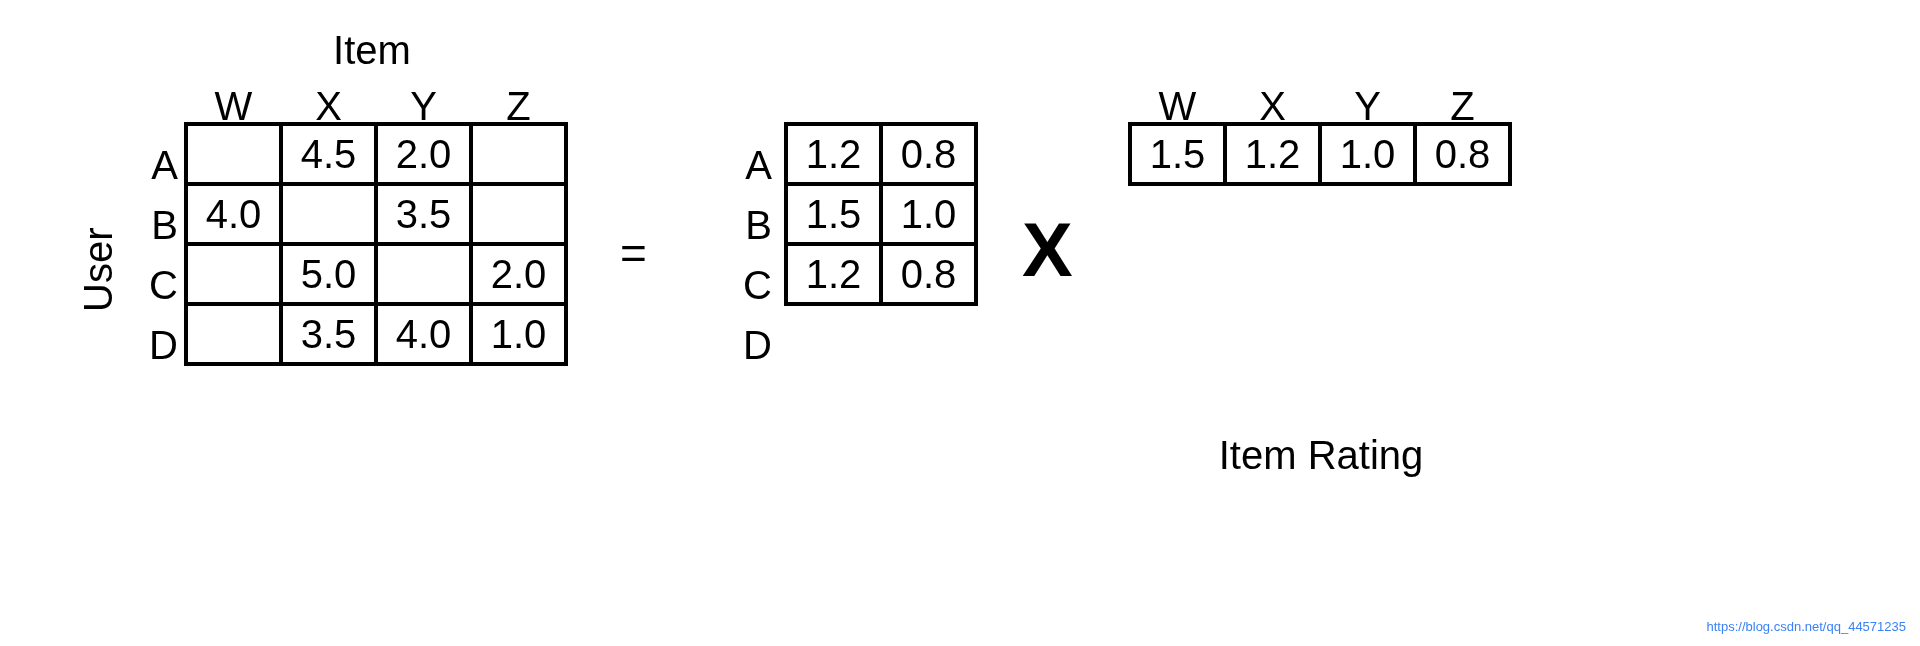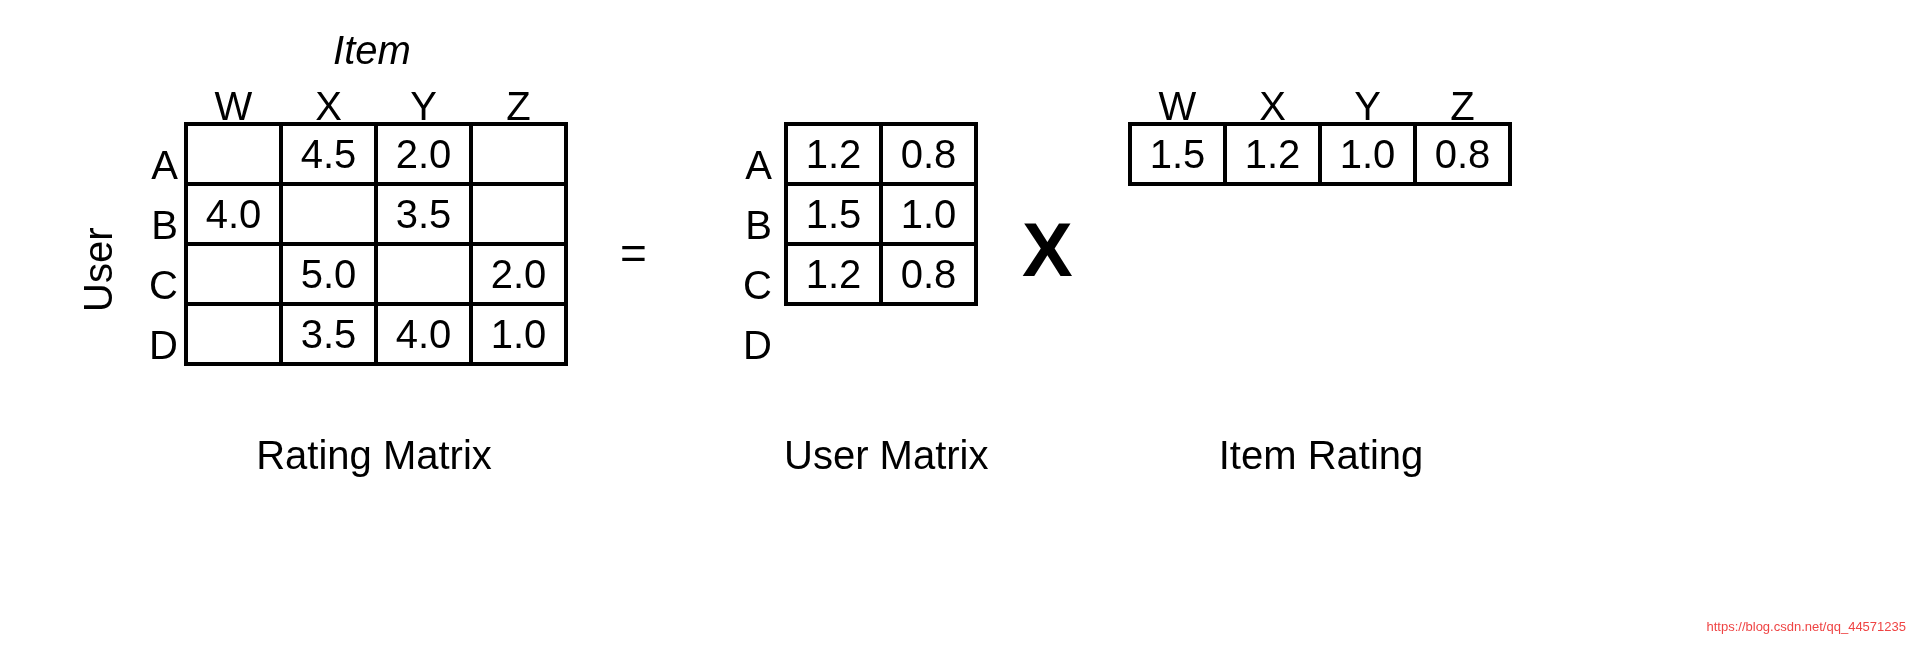--- a/index.html
+++ b/index.html
@@ -95,32 +95,32 @@
     position: absolute;
     line-height: 1;
     font-weight: 400;
   }
   .op-equals { font-size: 46px; }
   .op-times  { font-size: 76px; font-weight: 700; }
 
   .watermark {
     position: absolute;
     font-size: 13px;
-    color: #ef4444;
+    color: #3b82f6;
     white-space: nowrap;
   }
 </style>
 </head>
 <body>
 
 <div class="stage">
 
   <div class="block" style="left:0; top:0; width:700px; height:646px;">
 
-    <div class="axis-top-label" style="left:232px; top:30px; width:280px;font-style:italic;">Item</div>
+    <div class="axis-top-label" style="left:232px; top:30px; width:280px;">Item</div>
 
     <div class="axis-left-label" style="left:38px; top:232px; width:120px;">User</div>
 
     <div class="col-headers" style="position:absolute; left:186px; top:82px; width:380px;">
       <div class="col-header" style="width:95px;">W</div>
       <div class="col-header" style="width:95px;">X</div>
       <div class="col-header" style="width:95px;">Y</div>
       <div class="col-header" style="width:95px;">Z</div>
     </div>
 
@@ -149,21 +149,20 @@
         <div class="cell" style="width:95px; height:60px;">2.0</div>
       </div>
       <div class="grid-row">
         <div class="cell" style="width:95px; height:60px;"></div>
         <div class="cell" style="width:95px; height:60px;">3.5</div>
         <div class="cell" style="width:95px; height:60px;">4.0</div>
         <div class="cell" style="width:95px; height:60px;">1.0</div>
       </div>
     </div>
 
-    <div class="caption" style="left:184px; top:435px; width:380px;">Rating Matrix</div>
   </div>
 
   <div class="operator op-equals" style="left:620px; top:230px;">=</div>
 
   <div class="block" style="left:700px; top:0; width:400px; height:646px;">
 
     <div class="row-label" style="left:12px; top:145px;">A</div>
     <div class="row-label" style="left:12px; top:205px;">B</div>
     <div class="row-label" style="left:12px; top:265px;">C</div>
     <div class="row-label" style="left:12px; top:325px;">D</div>
@@ -176,21 +175,20 @@
       <div class="grid-row">
         <div class="cell" style="width:95px; height:60px;">1.5</div>
         <div class="cell" style="width:95px; height:60px;">1.0</div>
       </div>
       <div class="grid-row">
         <div class="cell" style="width:95px; height:60px;">1.2</div>
         <div class="cell" style="width:95px; height:60px;">0.8</div>
       </div>
     </div>
 
-    <div class="caption" style="left:84px; top:435px; width:194px;">User Matrix</div>
   </div>
 
   <div class="operator op-times" style="left:1022px; top:212px;">X</div>
 
   <div class="block" style="left:1120px; top:0; width:560px; height:646px;">
 
     <div class="col-headers" style="position:absolute; left:10px; top:82px; width:380px;">
       <div class="col-header" style="width:95px;">W</div>
       <div class="col-header" style="width:95px;">X</div>
       <div class="col-header" style="width:95px;">Y</div>

